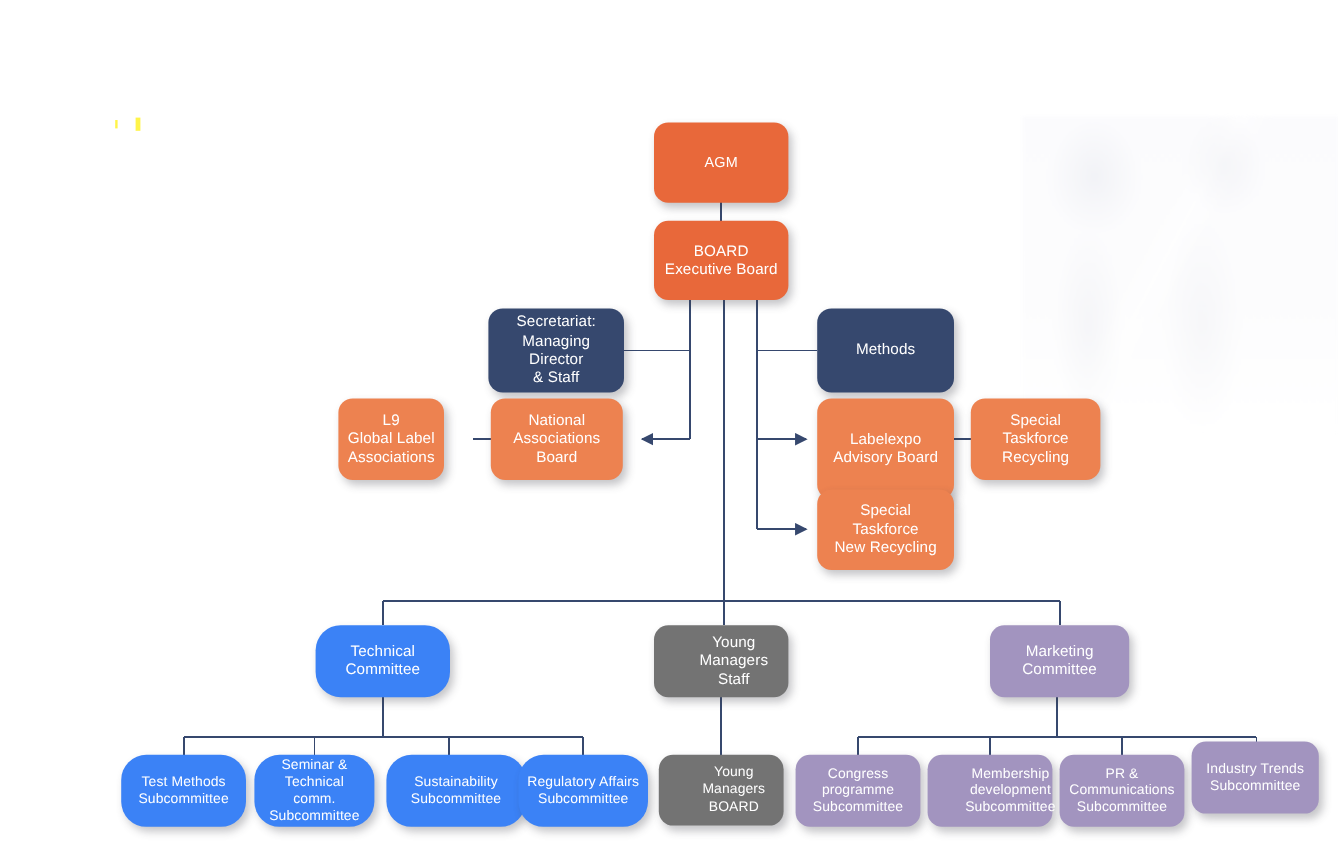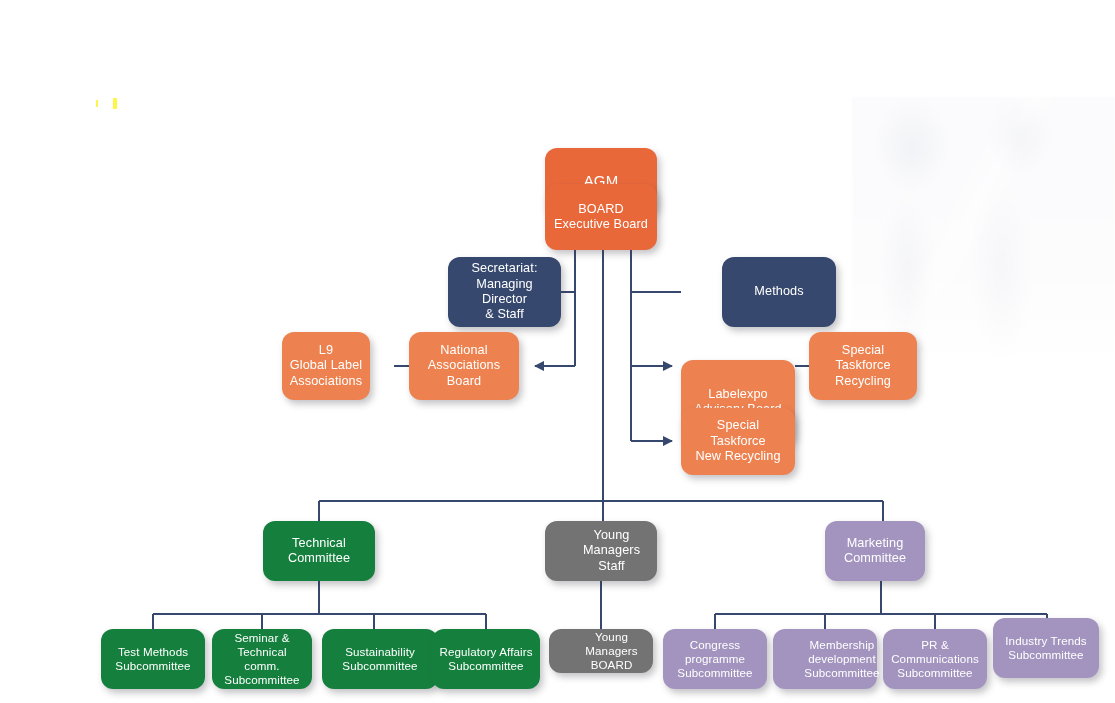--- a/index.html
+++ b/index.html
@@ -72,27 +72,27 @@
     color: #ffffff;
     line-height: 1.22;
     padding: 4px 7px;
     box-shadow: 3px 4px 7px rgba(60,60,70,0.30);
     letter-spacing: 0.1px;
   }
   .node span { display: block; }
 
   .t-agm      { background: #e8683a; }
   .t-board    { background: #e8683a; }
-  .t-navy     { background: #36486e; margin-left: 41px; }
+  .t-navy     { background: #36486e; }
   .t-orange   { background: #ed8250; }
-  .t-steel    { background: #15803d; }
+  .t-steel    { background: #3b82f6; border-radius: 21px; }
   .t-salmon   { background: #737373; padding-left: 28px; }
   .t-purple   { background: #a294bf; }
 
-  .sz-lg  { font-size: 15px; margin-top: 46px; }
+  .sz-lg  { font-size: 12px; }
   .sz-md  { font-size: 12.7px; }
   .sz-sm  { font-size: 11.6px; }
 </style>
 </head>
 <body>
 
 <div id="chart-root">
 
   <div class="watermark"></div>
   <div class="corner-mark">
@@ -185,21 +185,21 @@
     </div>
   </div>
 
   <div class="node t-orange sz-md" style="left:409px; top:332px; width:110px; height:68px;">
     <div>
       <span>National</span>
       <span>Associations Board</span>
     </div>
   </div>
 
-  <div class="node t-orange sz-md" style="left:681px; top:332px; width:114px; height:84px;margin-top:28px;">
+  <div class="node t-orange sz-md" style="left:681px; top:332px; width:114px; height:84px;">
     <div>
       <span>Labelexpo</span>
       <span>Advisory Board</span>
     </div>
   </div>
 
   <div class="node t-orange sz-md" style="left:809px; top:332px; width:108px; height:68px;">
     <div>
       <span>Special Taskforce</span>
       <span>Recycling</span>
@@ -220,21 +220,21 @@
     </div>
   </div>
 
   <div class="node t-salmon sz-md" style="left:545px; top:521px; width:112px; height:60px;">
     <div>
       <span>Young</span>
       <span>Managers Staff</span>
     </div>
   </div>
 
-  <div class="node t-purple sz-md" style="left:825px; top:521px; width:100px; height:60px;">
+  <div class="node t-purple sz-md" style="left:825px; top:521px; width:116px; height:60px;">
     <div>
       <span>Marketing</span>
       <span>Committee</span>
     </div>
   </div>
 
   <div class="node t-steel sz-sm" style="left:101px; top:629px; width:104px; height:60px;">
     <div>
       <span>Test Methods</span>
       <span>Subcommittee</span>
@@ -256,21 +256,21 @@
     </div>
   </div>
 
   <div class="node t-steel sz-sm" style="left:432px; top:629px; width:108px; height:60px;">
     <div>
       <span>Regulatory Affairs</span>
       <span>Subcommittee</span>
     </div>
   </div>
 
-  <div class="node t-salmon sz-sm" style="left:549px; top:629px; width:104px; height:44px;">
+  <div class="node t-salmon sz-sm" style="left:549px; top:629px; width:104px; height:59px;">
     <div>
       <span>Young Managers</span>
       <span>BOARD</span>
     </div>
   </div>
 
   <div class="node t-purple sz-sm" style="left:663px; top:629px; width:104px; height:60px;text-align:center;">
     <div>
       <span>Congress</span>
       <span>programme</span>

